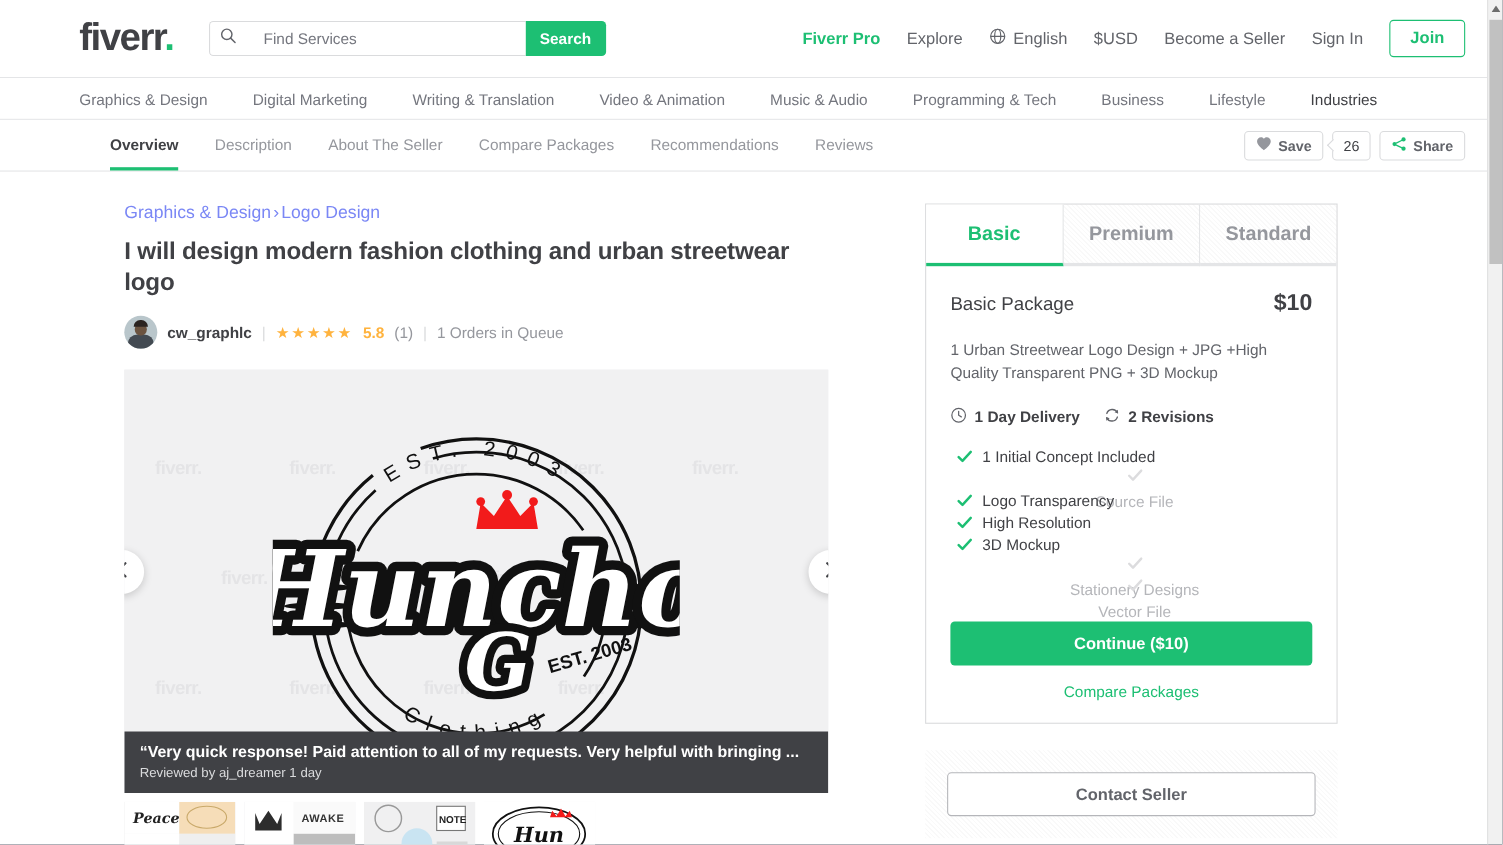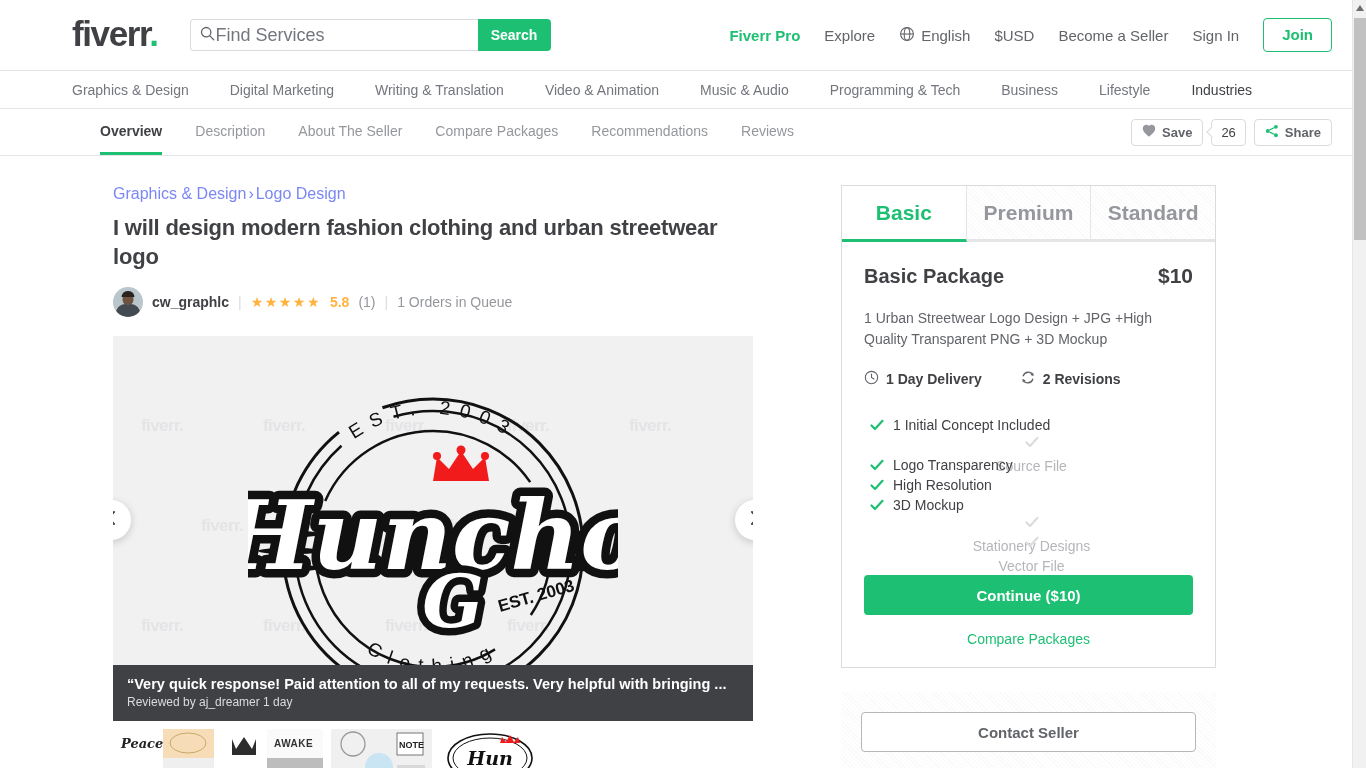--- a/index.html
+++ b/index.html
@@ -57,23 +57,23 @@
     border: 1px solid #dadbdd;
     border-right: none;
     border-radius: 4px 0 0 4px;
     padding: 0 9px;
     background: #fff;
   }
   .search-field svg { flex: none; }
   .search-input {
     border: none;
     outline: none;
-    font-size: 18px;
+    font-size: 14px;
     color: #62646a;
-    margin-left: 1px;
+    margin-left: 25px;
     width: 100%;
     background: transparent;
     font-family: "Liberation Sans", sans-serif;
   }
   .search-input::placeholder { color: #74767e; }
   .search-btn {
     width: 73px;
     background: #1dbf73;
     color: #fff;
     border: none;
@@ -348,21 +348,21 @@
   .pkg-box {
     border: 1px solid #dadbdd;
     background: #fff;
   }
   .pkg-tabs { display: flex; height: 56px; }
   .pkg-tab {
     flex: 1;
     display: flex;
     align-items: center;
     justify-content: center;
-    font-size: 21px;
+    font-size: 18px;
     font-weight: 700;
     color: #95979d;
     cursor: pointer;
     border-bottom: 3px solid #e4e5e7;
     border-right: 1px solid #e4e5e7;
     background-image: repeating-linear-gradient(45deg, rgba(0,0,0,0.022) 0 1px, transparent 1px 3px);
   }
   .pkg-tab:last-child { border-right: none; }
   .pkg-tab.active {
     color: #1dbf73;
@@ -371,33 +371,33 @@
     background: #fff;
   }
 
   .pkg-body { padding: 22px 22px 20px; }
   .pkg-head {
     display: flex;
     justify-content: space-between;
     align-items: baseline;
     margin-bottom: 20px;
   }
-  .pkg-name { font-size: 20px; font-weight: 700; color: #404145; }
+  .pkg-name { font-size: 17px; font-weight: 400; color: #404145; }
   .pkg-price { font-size: 21px; font-weight: 700; color: #404145; }
   .pkg-desc {
     font-size: 14px;
     color: #62646a;
     line-height: 1.5;
     margin-bottom: 20px;
   }
   .pkg-meta {
     display: flex;
     align-items: center;
-    gap: 38px;
-    margin-bottom: 27px;
+    gap: 21px;
+    margin-bottom: 17px;
   }
   .meta-item {
     display: flex;
     align-items: center;
     gap: 7px;
     font-size: 14px;
     font-weight: 700;
     color: #404145;
   }
   .feat-list { list-style: none; margin-bottom: 20px; }

